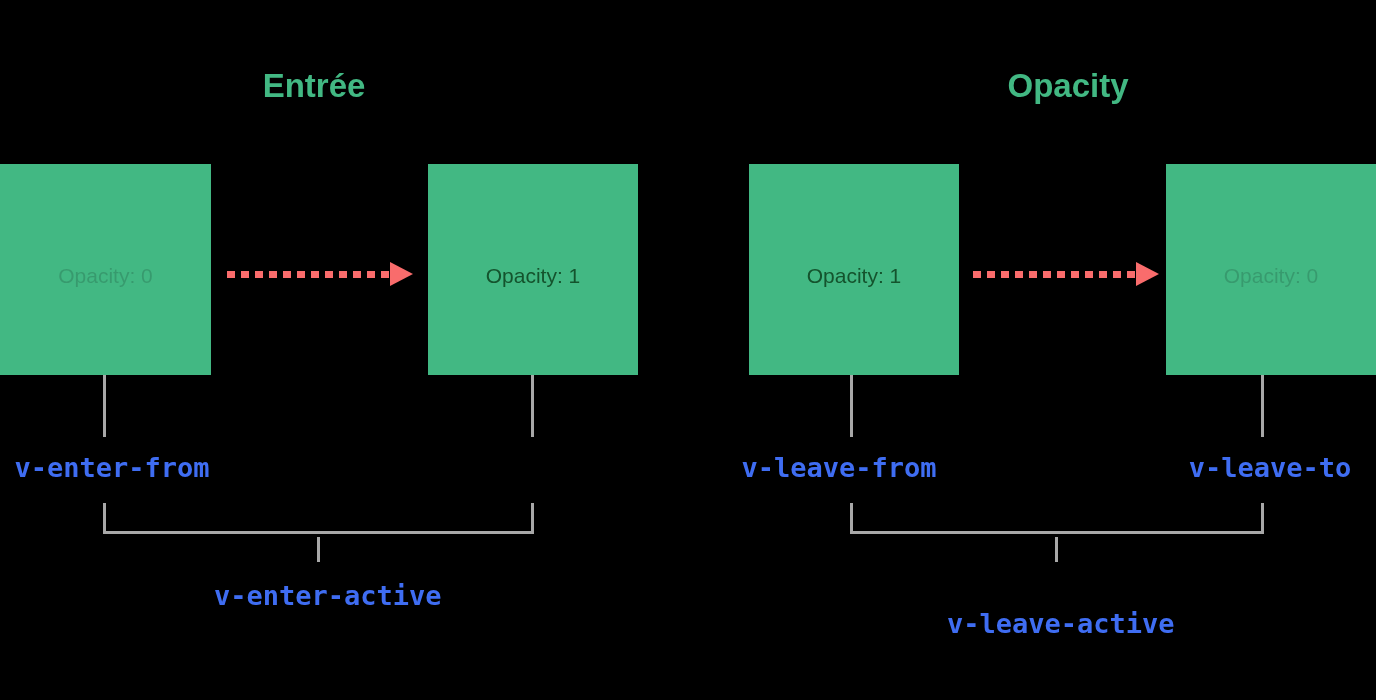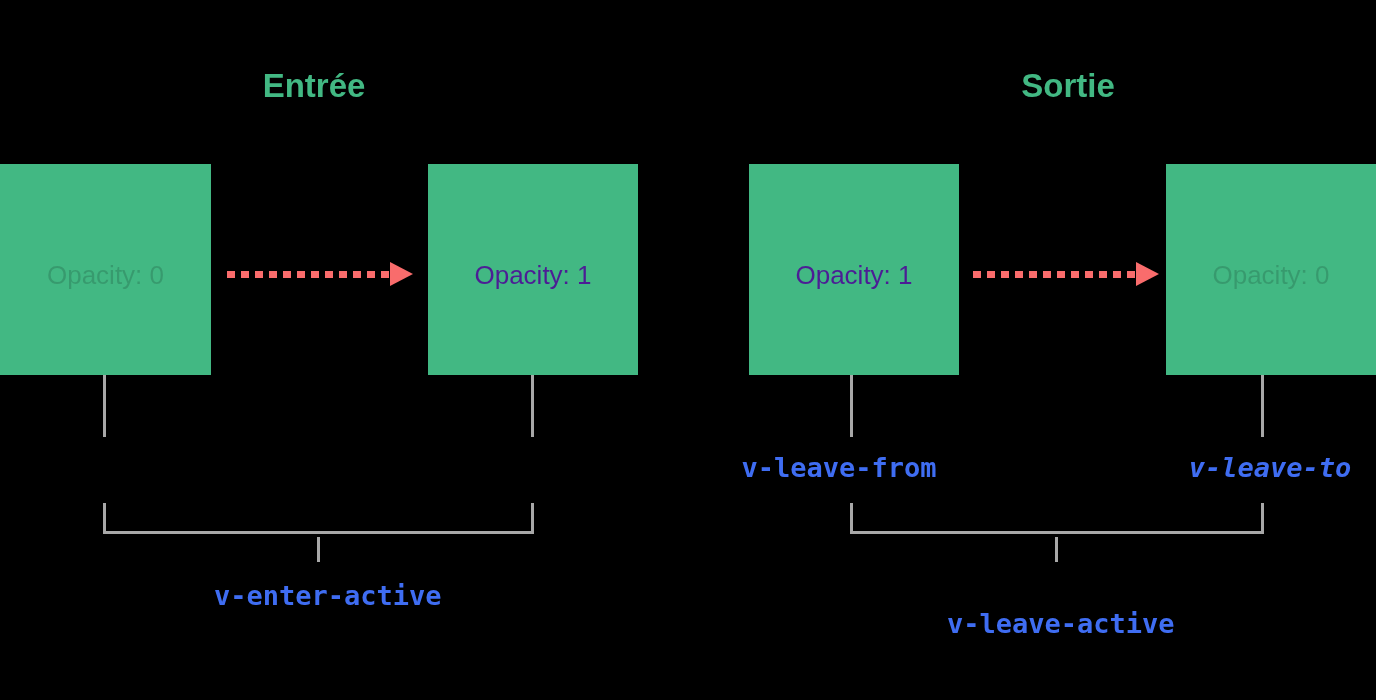--- a/index.html
+++ b/index.html
@@ -36,25 +36,25 @@
   
   .box {
     position: absolute;
     top: 164px;
     width: 210px;
     height: 211px;
     background: var(--green);
     display: flex;
     align-items: center;
     justify-content: center;
-    font-size: 26px;
+    font-size: 21px;
     padding-top: 12px;
     box-sizing: border-box;
   }
-  .box.normal { color: #4c1d95; }
+  .box.normal { color: #14532d; }
   .box.faded  { color: rgba(0,0,0,0.16); }
   #box-enter-from { left: 0; width: 211px; }
   #box-enter-to   { left: 428px; }
   #box-leave-from { left: 749px; }
   #box-leave-to   { left: 1166px; }
 
   
   .arrow { position: absolute; top: 262px; width: 186px; height: 24px; }
   #arrow-enter { left: 227px; }
   #arrow-leave { left: 973px; }
@@ -104,21 +104,21 @@
     font-size: 27px;
     line-height: 30px;
     color: var(--blue);
     text-align: center;
     white-space: nowrap;
   }
   .row1 { top: 453px; width: 210px; }
   #lbl-enter-from { left: 7px; }
   #lbl-enter-to   { left: 430px; }
   #lbl-leave-from { left: 734px; }
-  #lbl-leave-to   { left: 1170px; width: 200px; font-style: italic; }
+  #lbl-leave-to   { left: 1170px; width: 200px; }
   .row2 { top: 581px; width: 220px; }
   #lbl-enter-active { left: 214px; text-align: right; }
   #lbl-leave-active { left: 947px; margin-top: 28px; }
 </style>
 </head>
 <body>
 
 <div class="canvas">
 
   <div class="title" id="title-enter">Entrée</div>
@@ -132,27 +132,28 @@
     <div class="head"></div>
   </div>
 
   <div class="box normal" id="box-enter-to">
     <span>Opacity: 1</span>
   </div>
 
   <div class="vline drop" id="drop-enter-from"></div>
   <div class="vline drop" id="drop-enter-to"></div>
 
+  <div class="class-label row1" id="lbl-enter-from">v-enter-from</div>
 
   <div class="bracket" id="bracket-enter"></div>
   <div class="vline stem" id="stem-enter"></div>
 
   <div class="class-label row2" id="lbl-enter-active">v-enter-active</div>
 
-  <div class="title" id="title-leave">Sortie</div>
+  <div class="title" id="title-leave">Opacity</div>
 
   <div class="box normal" id="box-leave-from">
     <span>Opacity: 1</span>
   </div>
 
   <div class="arrow" id="arrow-leave">
     <div class="dashes"></div>
     <div class="head"></div>
   </div>
 

